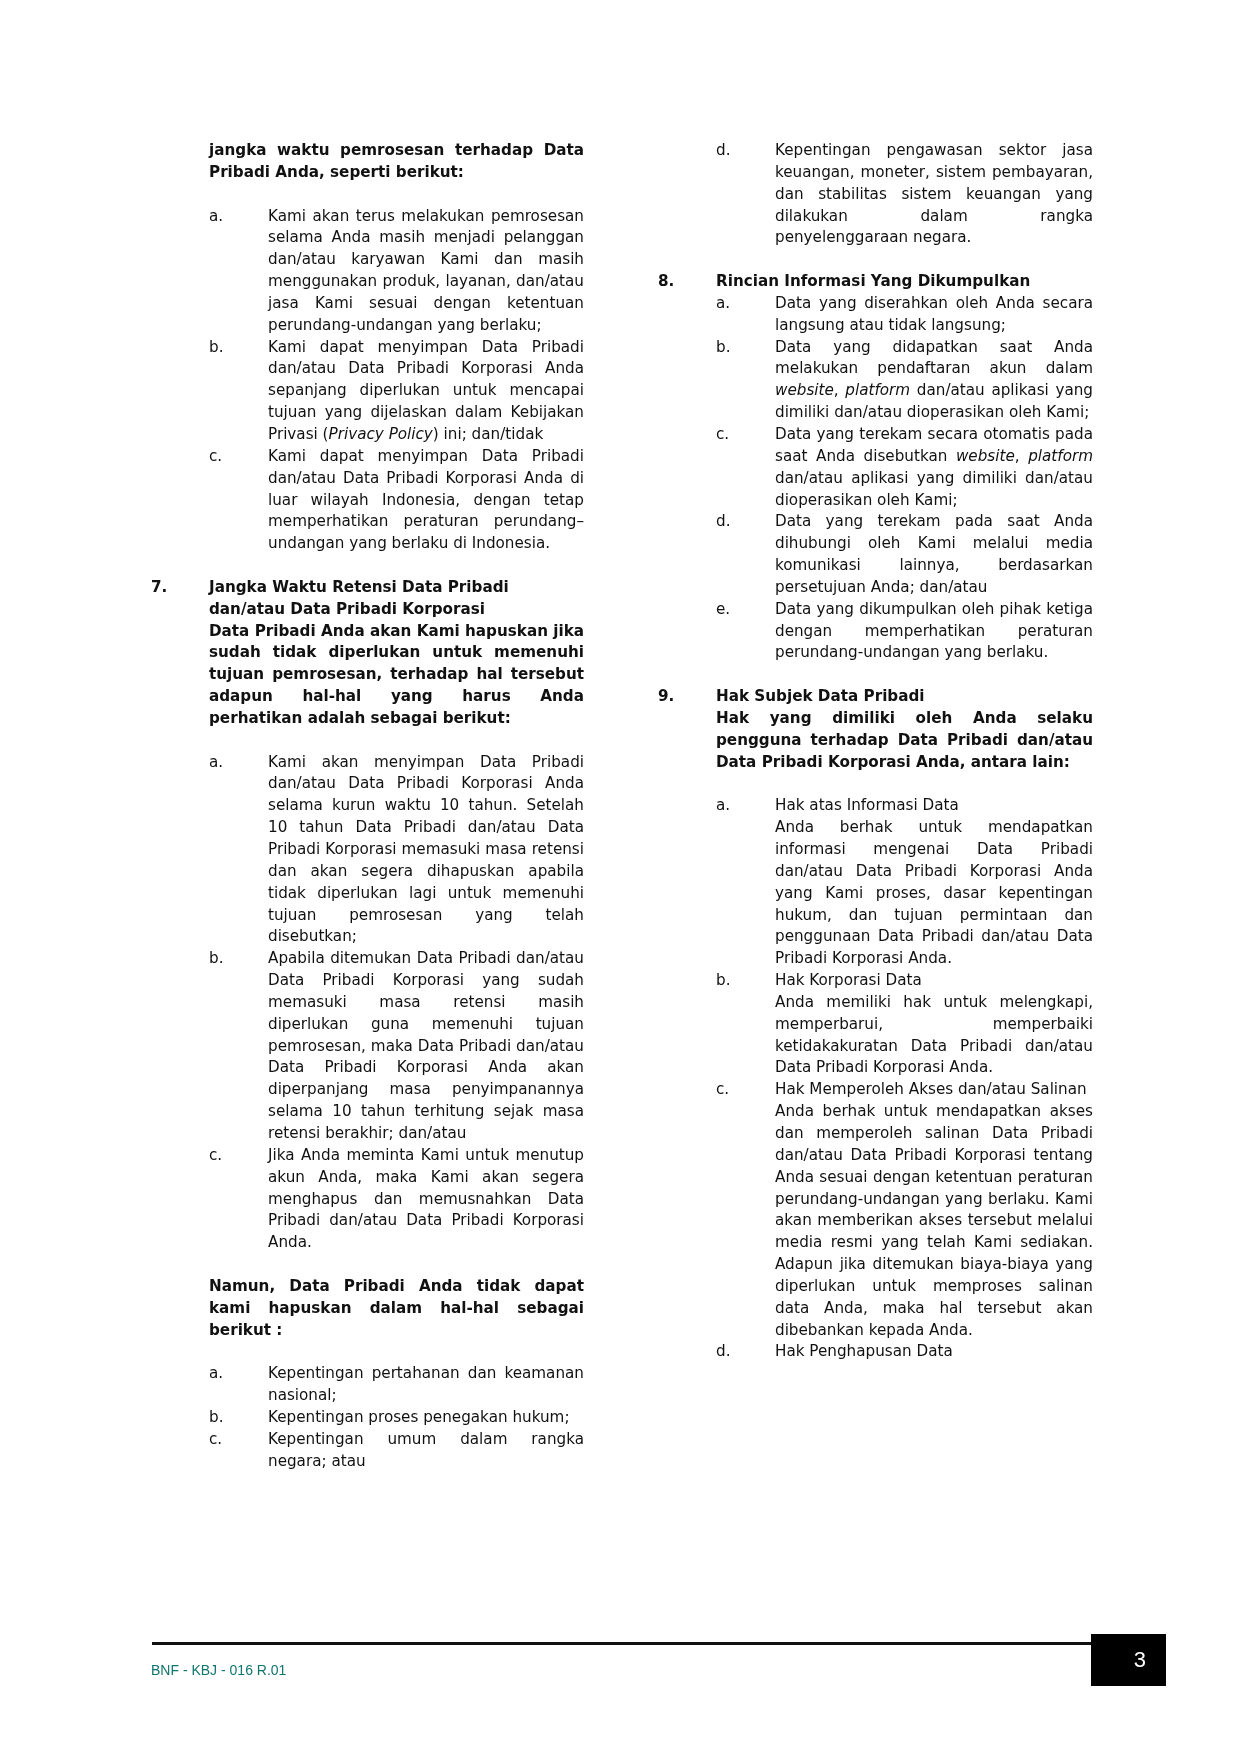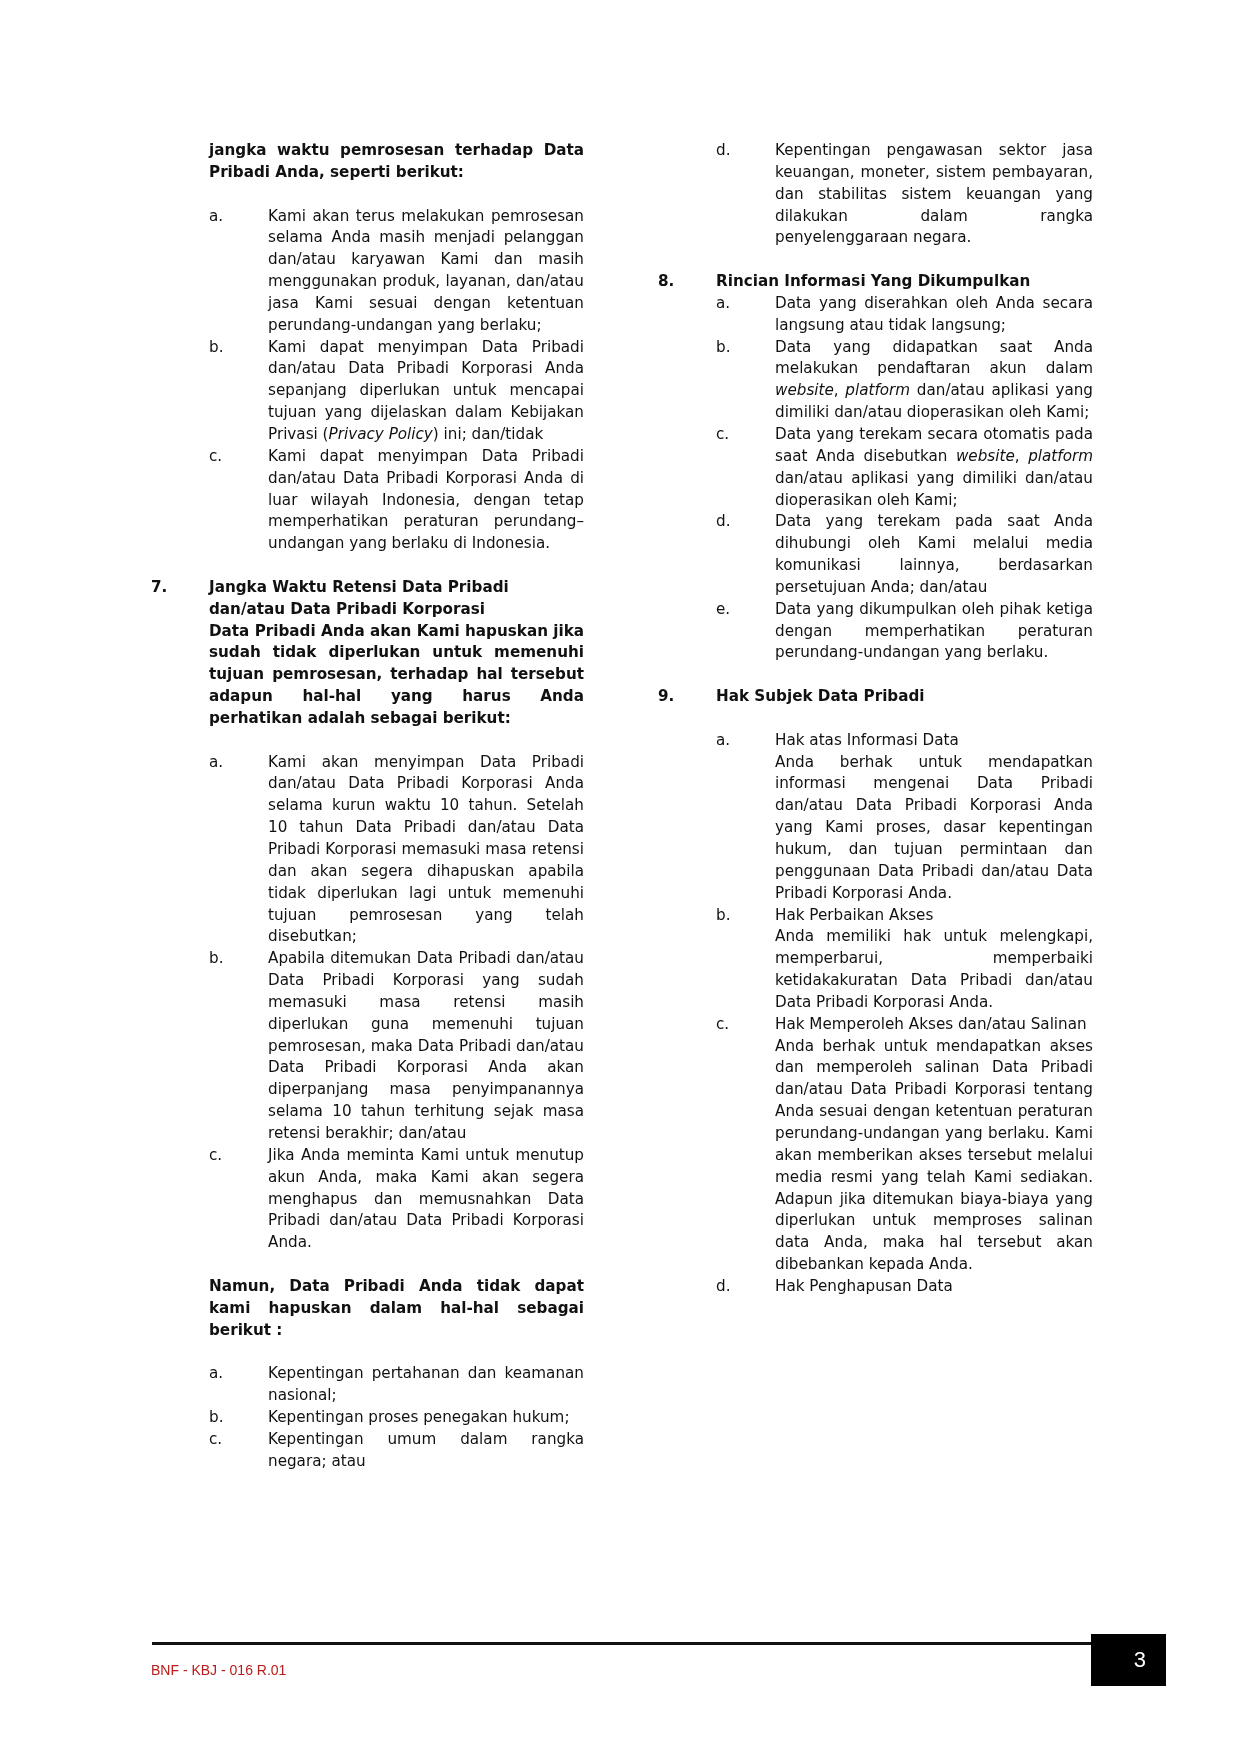--- a/index.html
+++ b/index.html
@@ -15,21 +15,21 @@
   .li .lbl { width: 59px; flex: 0 0 59px; }
   .li .txt { flex: 1; text-align: justify; text-align-last: left; }
   .li .txt .sub { display: block; }
   .sec { display: flex; }
   .sec .num { width: 58px; flex: 0 0 58px; font-weight: bold; }
   .sec .body { flex: 1; }
   .sec .title { font-weight: bold; }
   .list-indent { padding-left: 58px; }
   em { font-style: italic; }
   #footer-rule { position: absolute; left: 152px; top: 1642px; width: 940px; height: 3px; background: #111; }
-  #footer-code { position: absolute; left: 151px; top: 1662px; font-family: "Liberation Sans", sans-serif; font-size: 14px; color: #b91c1c; }
+  #footer-code { position: absolute; left: 151px; top: 1662px; font-family: "Liberation Sans", sans-serif; font-size: 14px; color: #0f766e; }
   #page-box { position: absolute; left: 1091px; top: 1634px; width: 75px; height: 52px; background: #000; color: #fff;
               font-family: "Liberation Sans", sans-serif; font-size: 22px; display: flex; align-items: center; justify-content: flex-end;
               padding-right: 20px; box-sizing: border-box; }
 </style>
 </head>
 <body>
 
 <div id="col-left" class="col">
   <p class="p indent">jangka waktu pemrosesan terhadap Data Pribadi Anda, seperti berikut:</p>
   <div class="gap"></div>
@@ -126,33 +126,34 @@
         </div>
       </div>
     </div>
   </div>
   <div class="gap"></div>
 
   <div class="sec">
     <span class="num">9.</span>
     <div class="body">
       <div class="title">Hak Subjek Data Pribadi</div>
+      <p class="p">Hak yang dimiliki oleh Anda selaku pengguna terhadap Data Pribadi dan/atau Data Pribadi Korporasi Anda, antara lain:</p>
       <div class="gap"></div>
       <div>
         <div class="li">
           <span class="lbl">a.</span>
           <span class="txt">
             <span class="sub">Hak atas Informasi Data</span>
             <span class="sub">Anda berhak untuk mendapatkan informasi mengenai Data Pribadi dan/atau Data Pribadi Korporasi Anda yang Kami proses, dasar kepentingan hukum, dan tujuan permintaan dan penggunaan Data Pribadi dan/atau Data Pribadi Korporasi Anda.</span>
           </span>
         </div>
         <div class="li">
           <span class="lbl">b.</span>
           <span class="txt">
-            <span class="sub">Hak Perbaikan Akses</span>
+            <span class="sub">Hak Korporasi Data</span>
             <span class="sub">Anda memiliki hak untuk melengkapi, memperbarui, memperbaiki ketidakakuratan Data Pribadi dan/atau Data Pribadi Korporasi Anda.</span>
           </span>
         </div>
         <div class="li">
           <span class="lbl">c.</span>
           <span class="txt">
             <span class="sub">Hak Memperoleh Akses dan/atau Salinan</span>
             <span class="sub">Anda berhak untuk mendapatkan akses dan memperoleh salinan Data Pribadi dan/atau Data Pribadi Korporasi tentang Anda sesuai dengan ketentuan peraturan perundang-undangan yang berlaku. Kami akan memberikan akses tersebut melalui media resmi yang telah Kami sediakan. Adapun jika ditemukan biaya-biaya yang diperlukan untuk memproses salinan data Anda, maka hal tersebut akan dibebankan kepada Anda.</span>
           </span>
         </div>

